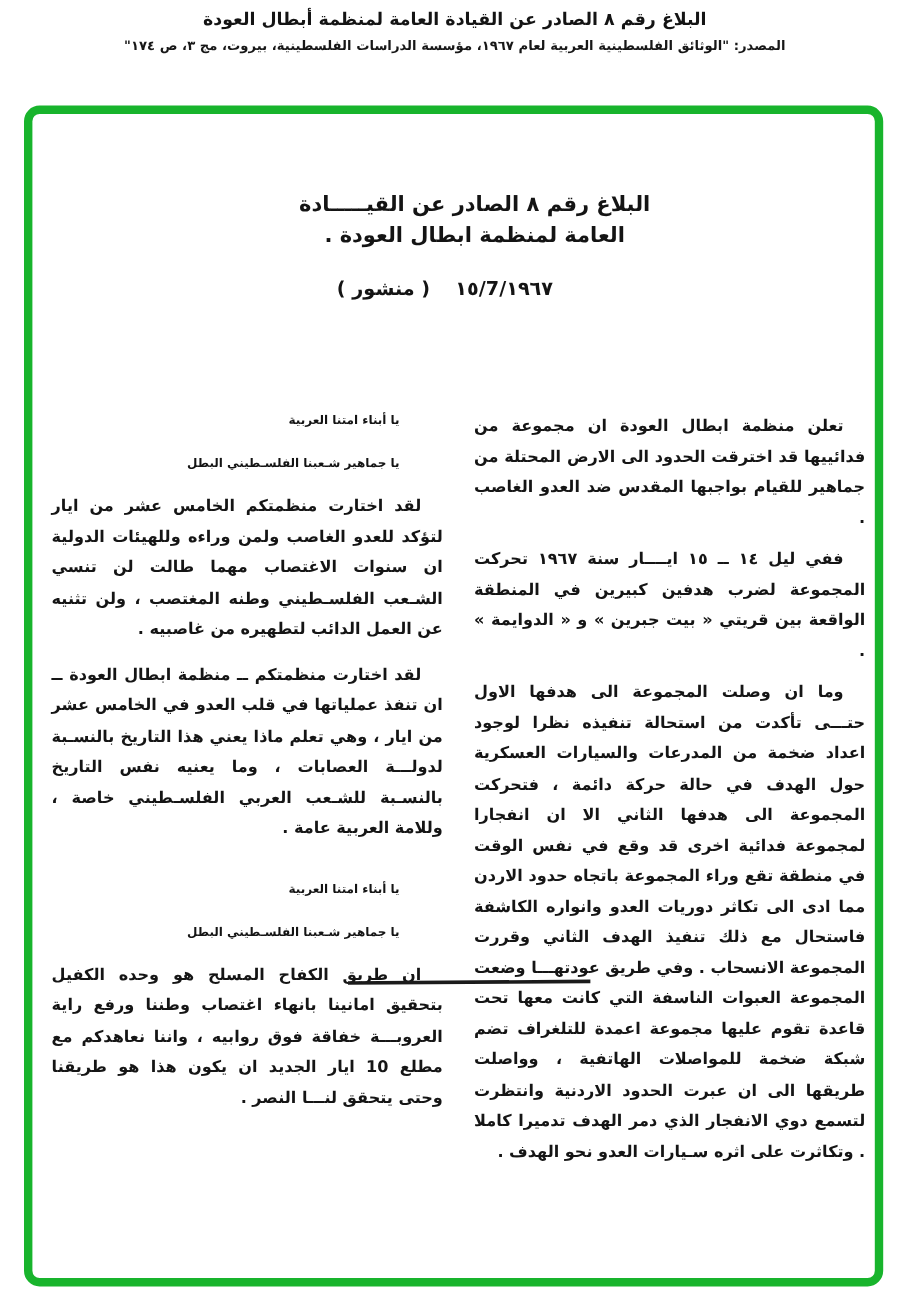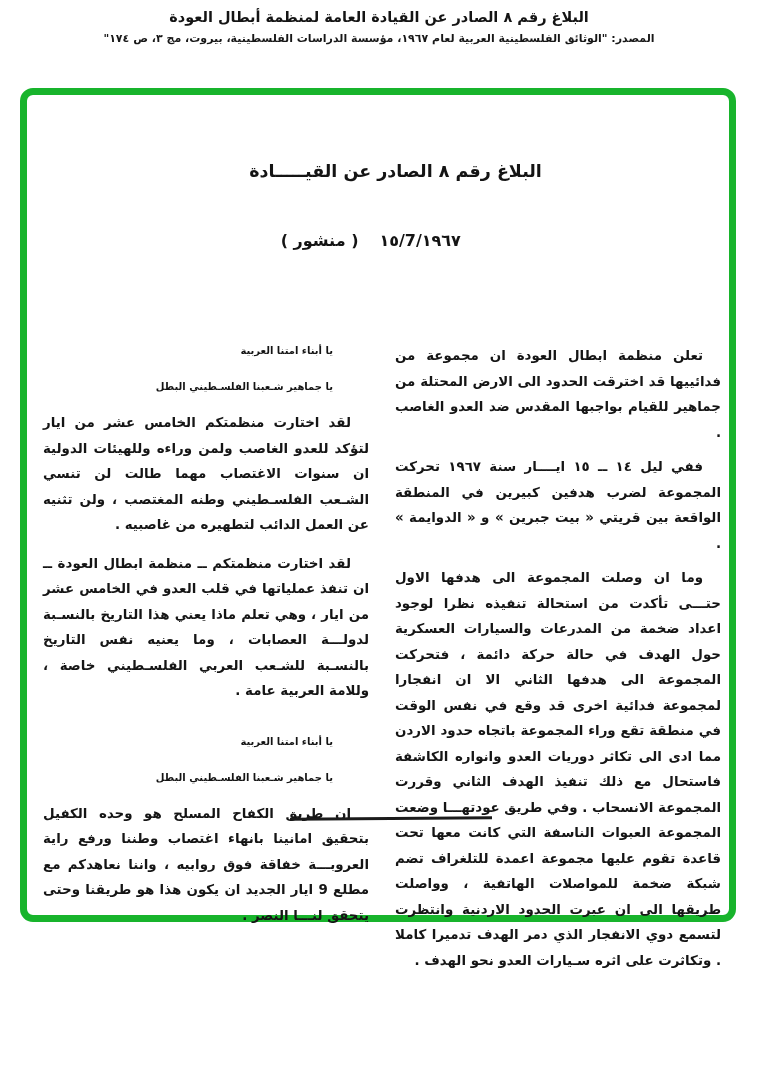--- a/index.html
+++ b/index.html
@@ -6,21 +6,21 @@
   html,body { width:758px; height:1078px; background:#ffffff; overflow:hidden; }
   body { font-family:"DejaVu Sans", sans-serif; color:#141414; }
 
   
   .page-header { padding-top:9px; text-align:center; direction:rtl; }
   .hdr-title { font-size:14.5px; font-weight:bold; letter-spacing:0; }
   .hdr-source { font-size:11px; font-weight:bold; margin-top:7px; color:#171717; }
 
   
   .document-frame {
-    position:absolute; left:20px; top:88px; width:716px; height:834px;
+    position:absolute; left:20px; top:88px; width:716px; height:984px;
     border:7px solid #18b42c; border-radius:13px; background:#ffffff;padding-left:11px;
   }
 
   
   .doc-title {
     position:absolute; top:63px; left:50%; transform:translateX(-44%);
     direction:rtl; text-align:center;
     font-size:17.5px; font-weight:bold; line-height:26px; white-space:nowrap;
   }
   .doc-date {
@@ -58,37 +58,38 @@
 
 <div class="page-header">
   <div class="hdr-title">البلاغ رقم ٨ الصادر عن القيادة العامة لمنظمة أبطال العودة</div>
   <div class="hdr-source">المصدر: "الوثائق الفلسطينية العربية لعام ١٩٦٧، مؤسسة الدراسات الفلسطينية، بيروت، مج ٣، ص ١٧٤"</div>
 </div>
 
 <div class="document-frame">
 
   <div class="doc-title">
     <div>البلاغ رقم ٨ الصادر عن القيـــــادة</div>
+    <div>العامة لمنظمة ابطال العودة .</div>
   </div>
 
   <div class="doc-date">
     <span>( منشور )</span>
     <span>١٩٦٧/7/١٥</span>
   </div>
 
   <div class="doc-body">
 
     <div class="col col-left">
       <div class="address">يا أبناء امتنا العربية</div>
       <div class="address">يا جماهير شـعبنا الفلسـطيني البطل</div>
       <p>لقد اختارت منظمتكم الخامس عشر من ايار لتؤكد للعدو الغاصب ولمن وراءه وللهيئات الدولية ان سنوات الاغتصاب مهما طالت لن تنسي الشـعب الفلسـطيني وطنه المغتصب ، ولن تثنيه عن العمل الدائب لتطهيره من غاصبيه .</p>
       <p>لقد اختارت منظمتكم ــ منظمة ابطال العودة ــ ان تنفذ عملياتها في قلب العدو في الخامس عشر من ايار ، وهي تعلم ماذا يعني هذا التاريخ بالنسـبة لدولـــة العصابات ، وما يعنيه نفس التاريخ بالنسـبة للشـعب العربي الفلسـطيني خاصة ، وللامة العربية عامة .</p>
       <div class="address second-call">يا أبناء امتنا العربية</div>
       <div class="address">يا جماهير شـعبنا الفلسـطيني البطل</div>
-      <p>ان طريق الكفاح المسلح هو وحده الكفيل بتحقيق امانينا بانهاء اغتصاب وطننا ورفع راية العروبـــة خفاقة فوق روابيه ، واننا نعاهدكم مع مطلع 9 ايار الجديد ان يكون هذا هو طريقنا وحتى يتحقق لنـــا النصر .</p>
+      <p>ان طريق الكفاح المسلح هو وحده الكفيل بتحقيق امانينا بانهاء اغتصاب وطننا ورفع راية العروبـــة خفاقة فوق روابيه ، واننا نعاهدكم مع مطلع 10 ايار الجديد ان يكون هذا هو طريقنا وحتى يتحقق لنـــا النصر .</p>
     </div>
 
     <div class="col col-right">
       <p>تعلن منظمة ابطال العودة ان مجموعة من فدائييها قد اخترقت الحدود الى الارض المحتلة من جماهير للقيام بواجبها المقدس ضد العدو الغاصب .</p>
       <p>ففي ليل ١٤ ــ ١٥ ايــــار سنة ١٩٦٧ تحركت المجموعة لضرب هدفين كبيرين في المنطقة الواقعة بين قريتي « بيت جبرين » و « الدوايمة » .</p>
       <p>وما ان وصلت المجموعة الى هدفها الاول حتـــى تأكدت من استحالة تنفيذه نظرا لوجود اعداد ضخمة من المدرعات والسيارات العسكرية حول الهدف في حالة حركة دائمة ، فتحركت المجموعة الى هدفها الثاني الا ان انفجارا لمجموعة فدائية اخرى قد وقع في نفس الوقت في منطقة تقع وراء المجموعة باتجاه حدود الاردن مما ادى الى تكاثر دوريات العدو وانواره الكاشفة فاستحال مع ذلك تنفيذ الهدف الثاني وقررت المجموعة الانسحاب . وفي طريق عودتهـــا وضعت المجموعة العبوات الناسفة التي كانت معها تحت قاعدة تقوم عليها مجموعة اعمدة للتلغراف تضم شبكة ضخمة للمواصلات الهاتفية ، وواصلت طريقها الى ان عبرت الحدود الاردنية وانتظرت لتسمع دوي الانفجار الذي دمر الهدف تدميرا كاملا . وتكاثرت على اثره سـيارات العدو نحو الهدف .</p>
     </div>
 
   </div>
 

